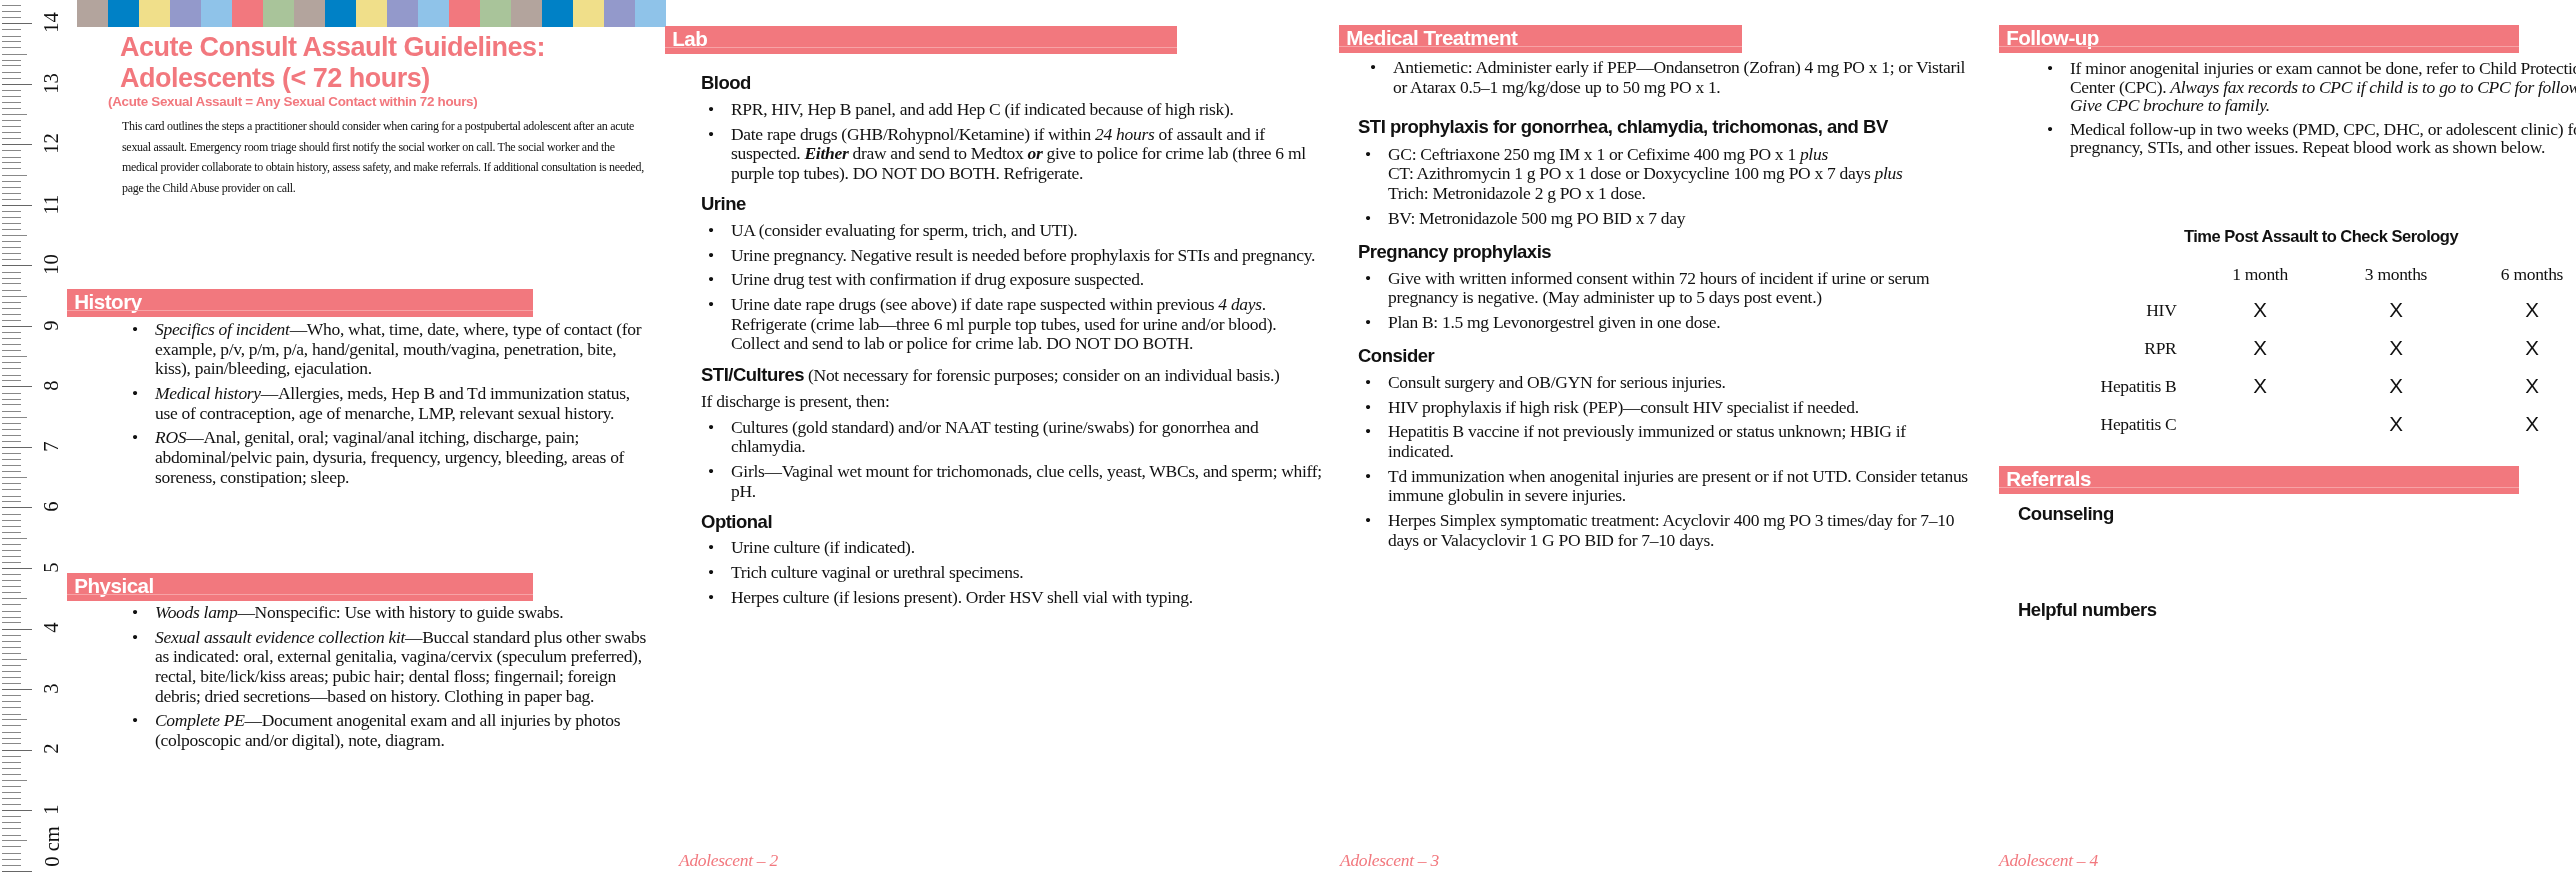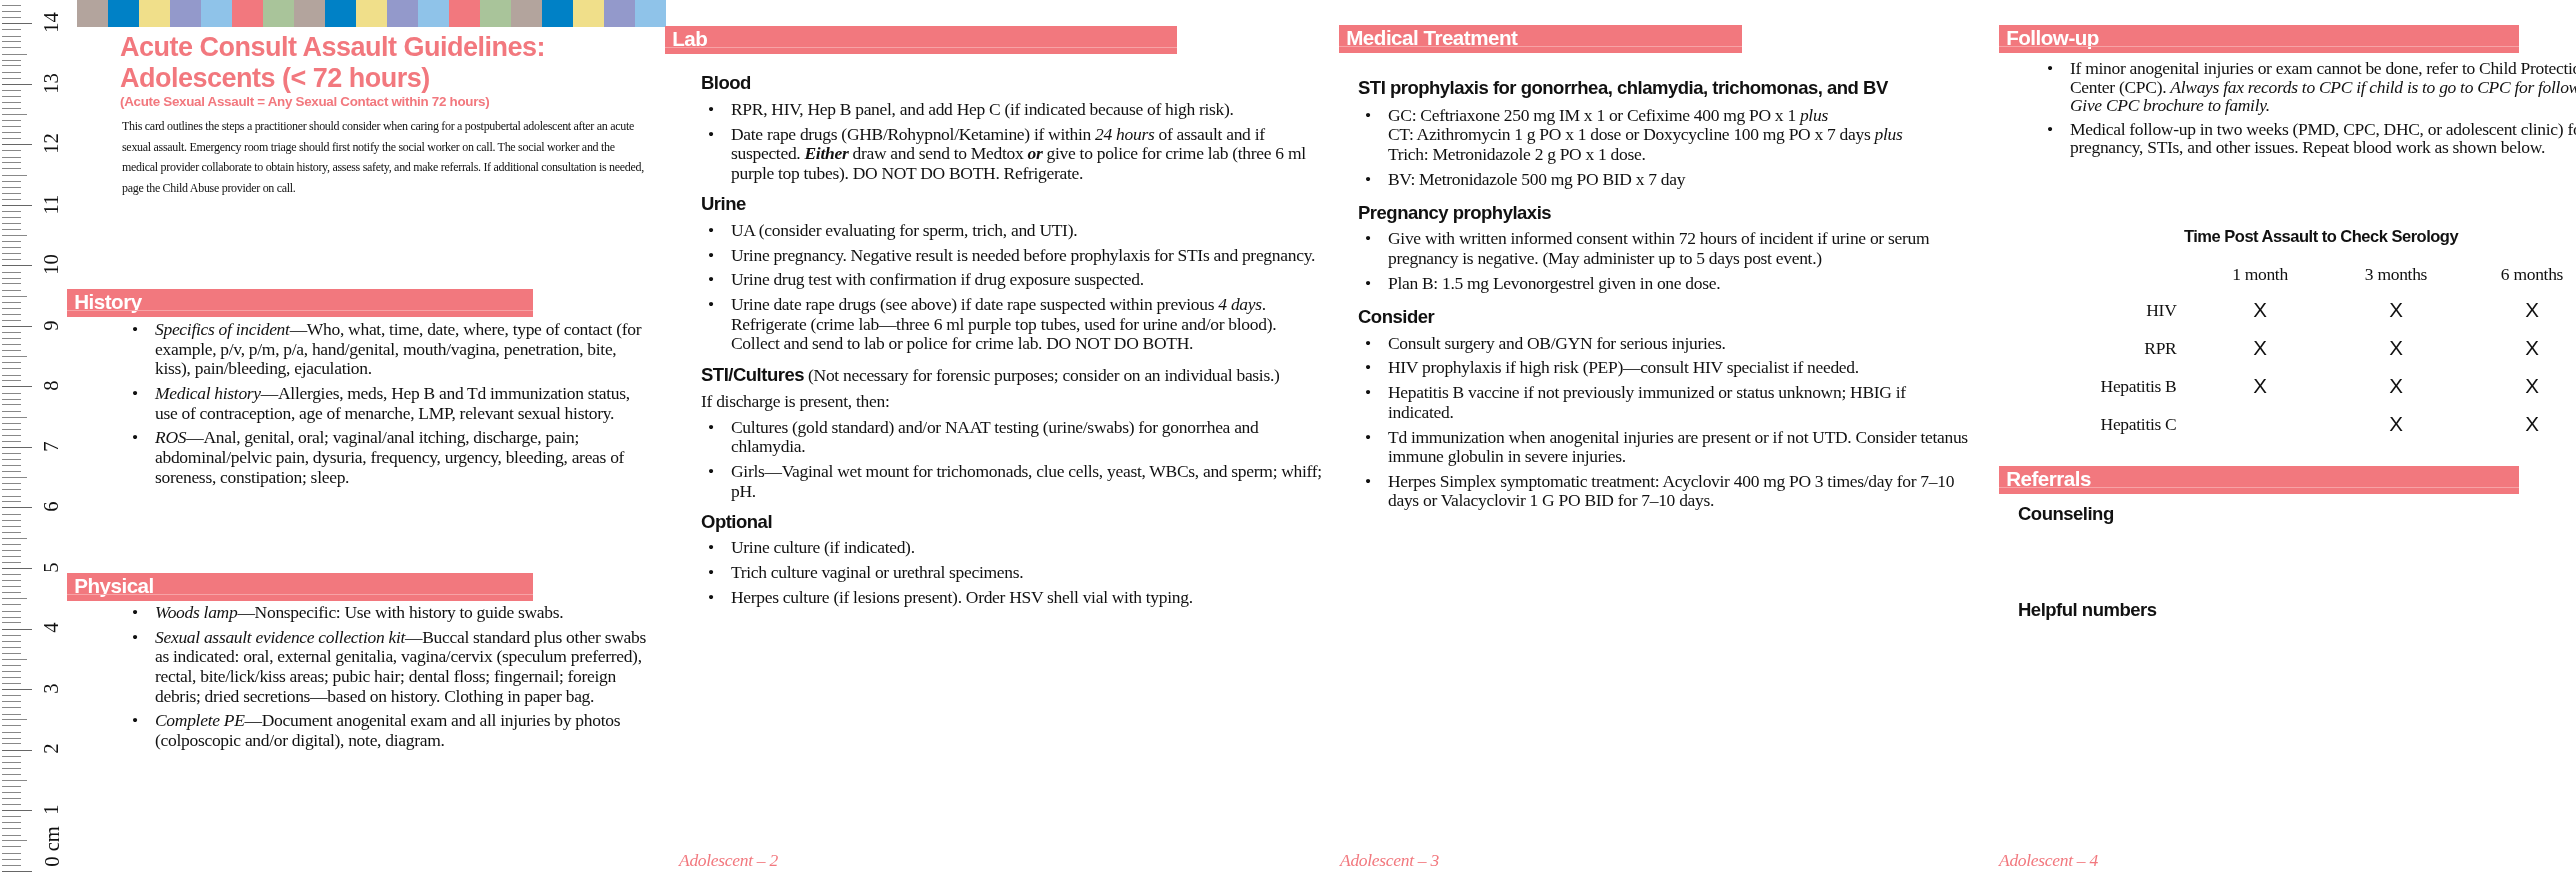--- a/index.html
+++ b/index.html
@@ -15,21 +15,21 @@
   .tick.half { width: 25px; }
   .tick.mm { width: 18.5px; }
   .rnum { position: absolute; left: 36px; font-size: 20.6px; transform: rotate(-90deg); transform-origin: center; color: #111; width: 31px; text-align: center; }
 
   
   .colorbar { left: 77px; top: 0; height: 27px; display: flex; }
   .stripe { width: 31px; height: 27px; }
 
   
   .title { left: 120px; top: 32px; width: 515px; color: #F2787E; font-weight: bold; font-size: 27px; line-height: 31px; letter-spacing: -0.5px; }
-  .subtitle { left: 120px; top: 94px; color: #F2787E; font-weight: bold; font-size: 13.4px; letter-spacing: -0.3px; }
+  .subtitle { left: 108px; top: 94px; color: #F2787E; font-weight: bold; font-size: 13.4px; letter-spacing: -0.3px; }
   .intro { left: 122px; top: 116px; width: 528px; font-size: 12px; line-height: 20.6px; letter-spacing: -0.3px; }
 
   
   .hbar { background: #F2787E; height: 28px; position: absolute; }
   .hbar::after { content: ""; position: absolute; left: 0; right: 0; top: 20.6px; height: 0.5px; background: #f7a3a6; }
   .hbar span { position: absolute; left: 7.2px; top: 1px; color: #fff; font-weight: bold; font-size: 20.6px; letter-spacing: -0.5px; font-family: "Liberation Sans", "DejaVu Sans", sans-serif; }
 
   
   .col { position: absolute; font-family: "Liberation Serif", "DejaVu Serif", serif; font-size: 17.5px; line-height: 19.6px; letter-spacing: -0.3px; }
   .col ul { margin: 0; padding: 0 0 0 30px; list-style: none; }
@@ -293,20 +293,23 @@
     <li>Trich culture vaginal or urethral specimens.</li>
     <li>Herpes culture (if lesions present). Order HSV shell vial with typing.</li>
   </ul>
 </div>
 <div class="footer" style="left:679px; top:850px;">Adolescent – 2</div>
 
 <div class="hbar" style="left:1331px; top:25px; width:403px;margin-left:8px;">
   <span>Medical Treatment</span>
 </div>
 <div class="col" style="left:1358px; top:58px; width:613px;">
+  <ul style="padding-left:35px;">
+    <li>Antiemetic: Administer early if PEP—Ondansetron (Zofran) 4 mg PO x 1; or Vistaril or Atarax 0.5–1 mg/kg/dose up to 50 mg PO x 1.</li>
+  </ul>
   <div class="subhead" style="margin-top:17.5px; line-height:23px;">STI prophylaxis for gonorrhea, chlamydia, trichomonas, and BV</div>
   <ul>
     <li>
       <span>GC: Ceftriaxone 250 mg IM x 1 or Cefixime 400 mg PO x 1 </span><em>plus</em><br>
       <span>CT: Azithromycin 1 g PO x 1 dose or Doxycycline 100 mg PO x 7 days </span><em>plus</em><br>
       <span>Trich: Metronidazole 2 g PO x 1 dose.</span>
     </li>
     <li>BV: Metronidazole 500 mg PO BID x 7 day</li>
   </ul>
   <div class="subhead" style="margin-top:13.4px;">Pregnancy prophylaxis</div>

